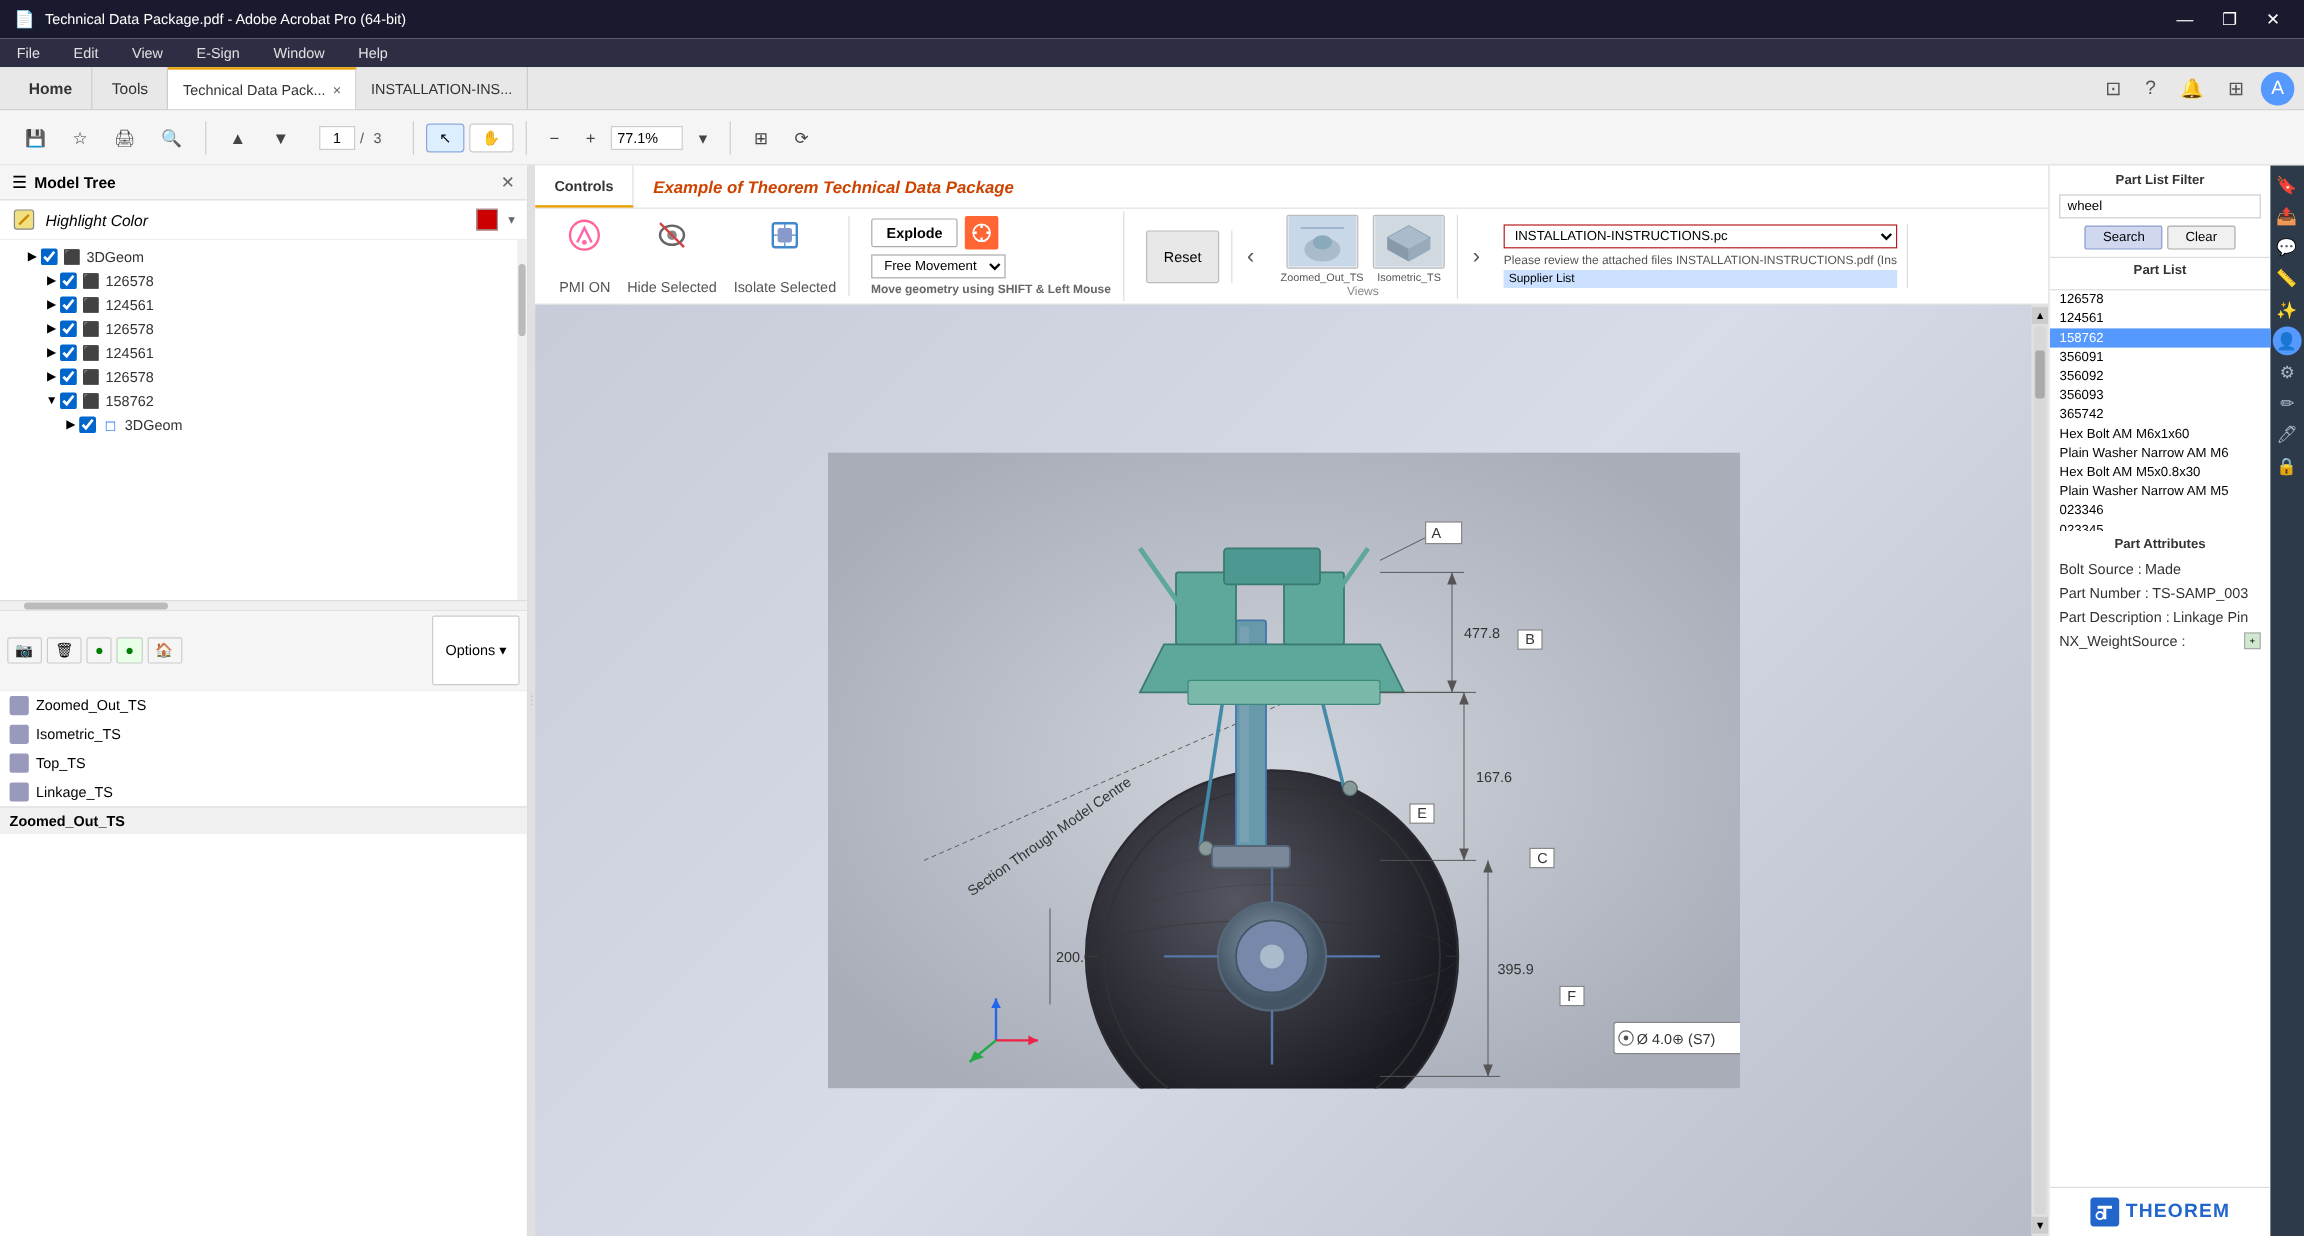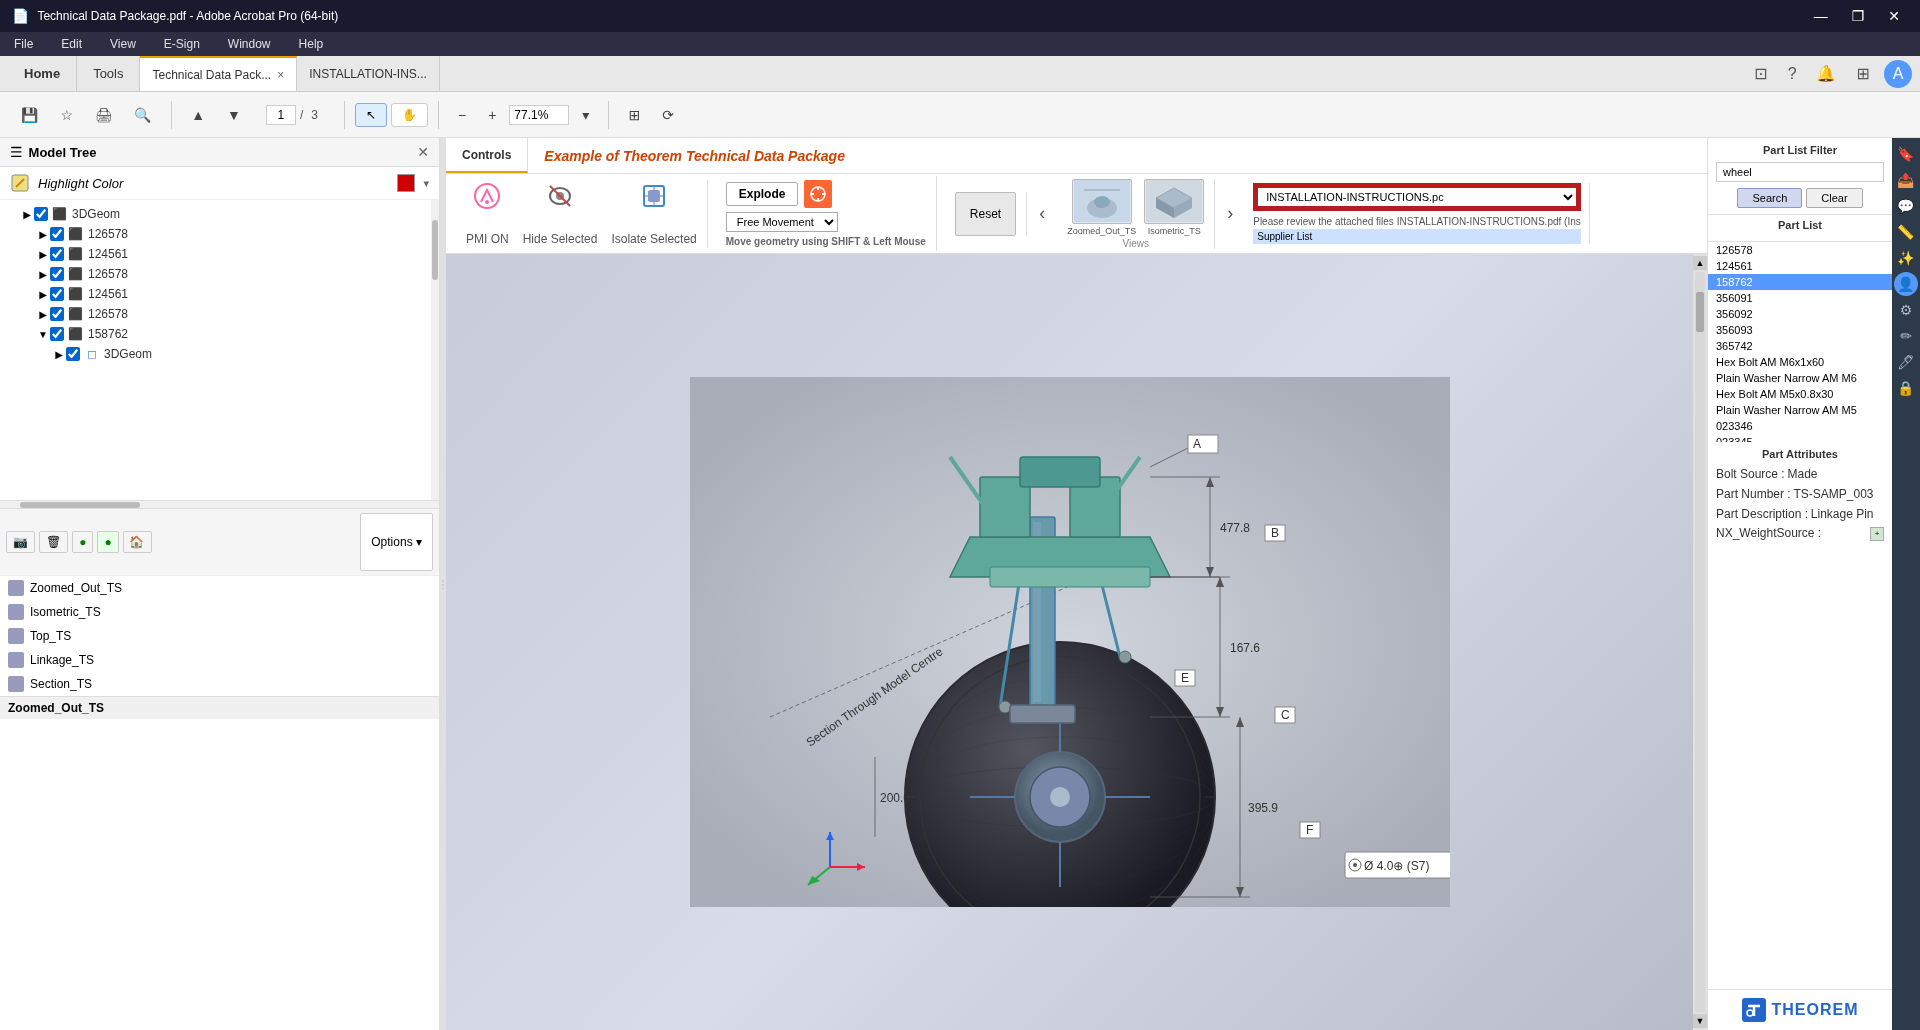--- a/index.html
+++ b/index.html
@@ -303,21 +303,21 @@
       display: flex;
       align-items: center;
       justify-content: center;
       font-size: 9px;
       color: #666;
       overflow: hidden;
     }
     .view-label { font-size: 9px; color: #555; }
     .views-title { font-size: 10px; color: #888; margin-top: 2px; }
     .doc-list-group { display: flex; flex-direction: column; padding: 0 8px; border-right: 1px solid #ddd; min-width: 160px; }
-    .doc-select { border: 5px solid #b91c1c; padding: 2px 4px; font-size: 11px; background: white; margin-bottom: 4px; }
+    .doc-select { border: 1px solid #b91c1c; padding: 2px 4px; font-size: 11px; background: white; margin-bottom: 4px; }
     .doc-note { font-size: 10px; color: #555; line-height: 1.4; }
     .doc-highlight { background: #cce0ff; padding: 2px 4px; font-size: 10px; cursor: pointer; }
 
     
     .viewer-area {
       flex: 1;
       background: #d4d8e0;
       position: relative;
       overflow: hidden;
     }
@@ -562,24 +562,20 @@
         <div class="scene-icon" style="background:#9999bb;"></div>
         <span class="scene-label">Isometric_TS</span>
       </div>
       <div class="scene-item">
         <div class="scene-icon" style="background:#9999bb;"></div>
         <span class="scene-label">Top_TS</span>
       </div>
       <div class="scene-item">
         <div class="scene-icon" style="background:#9999bb;"></div>
         <span class="scene-label">Linkage_TS</span>
-      </div>
-      <div class="scene-item">
-        <div class="scene-icon" style="background:#9999bb;"></div>
-        <span class="scene-label">Section_TS</span>
       </div>
     </div>
 
     <div class="scene-current">Zoomed_Out_TS</div>
   </div>
 
   <div class="vert-divider">⋮</div>
 
   <div class="center-area">
 

